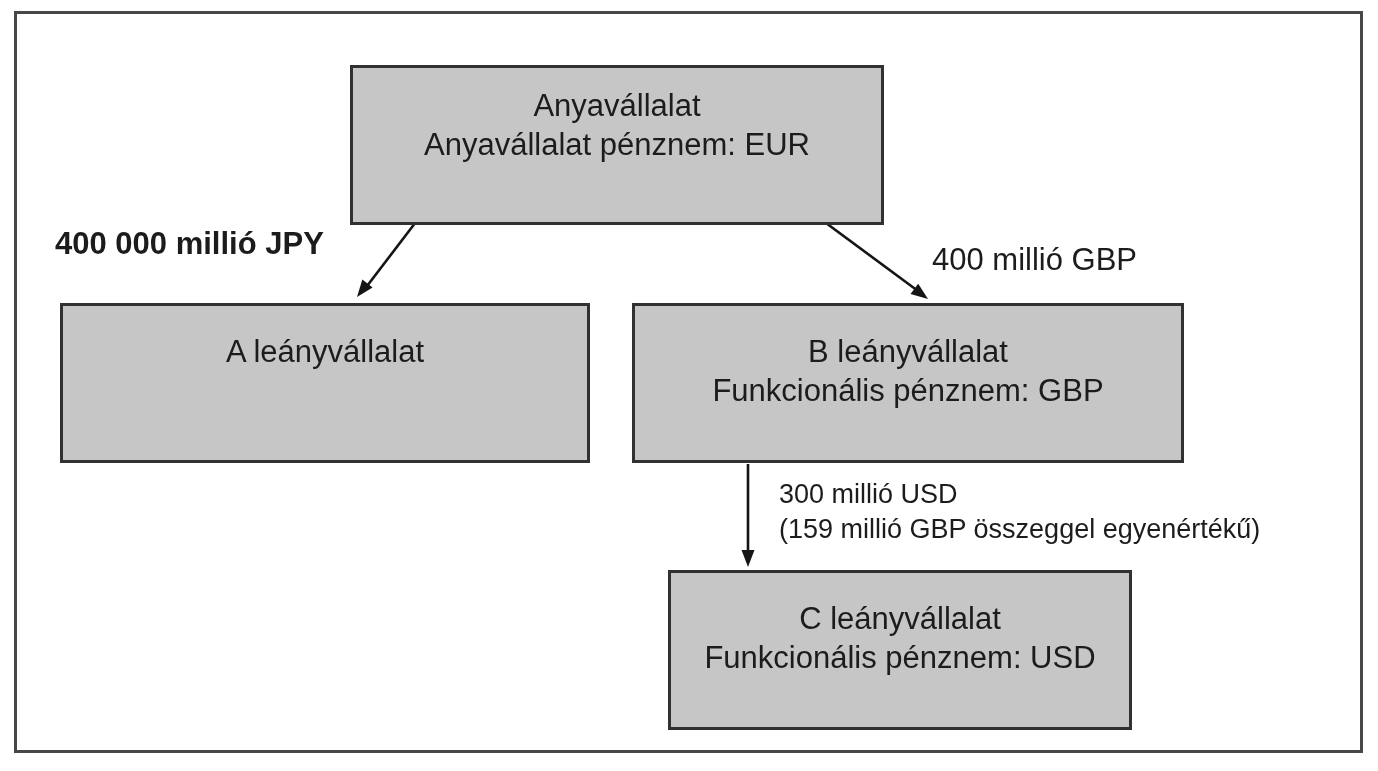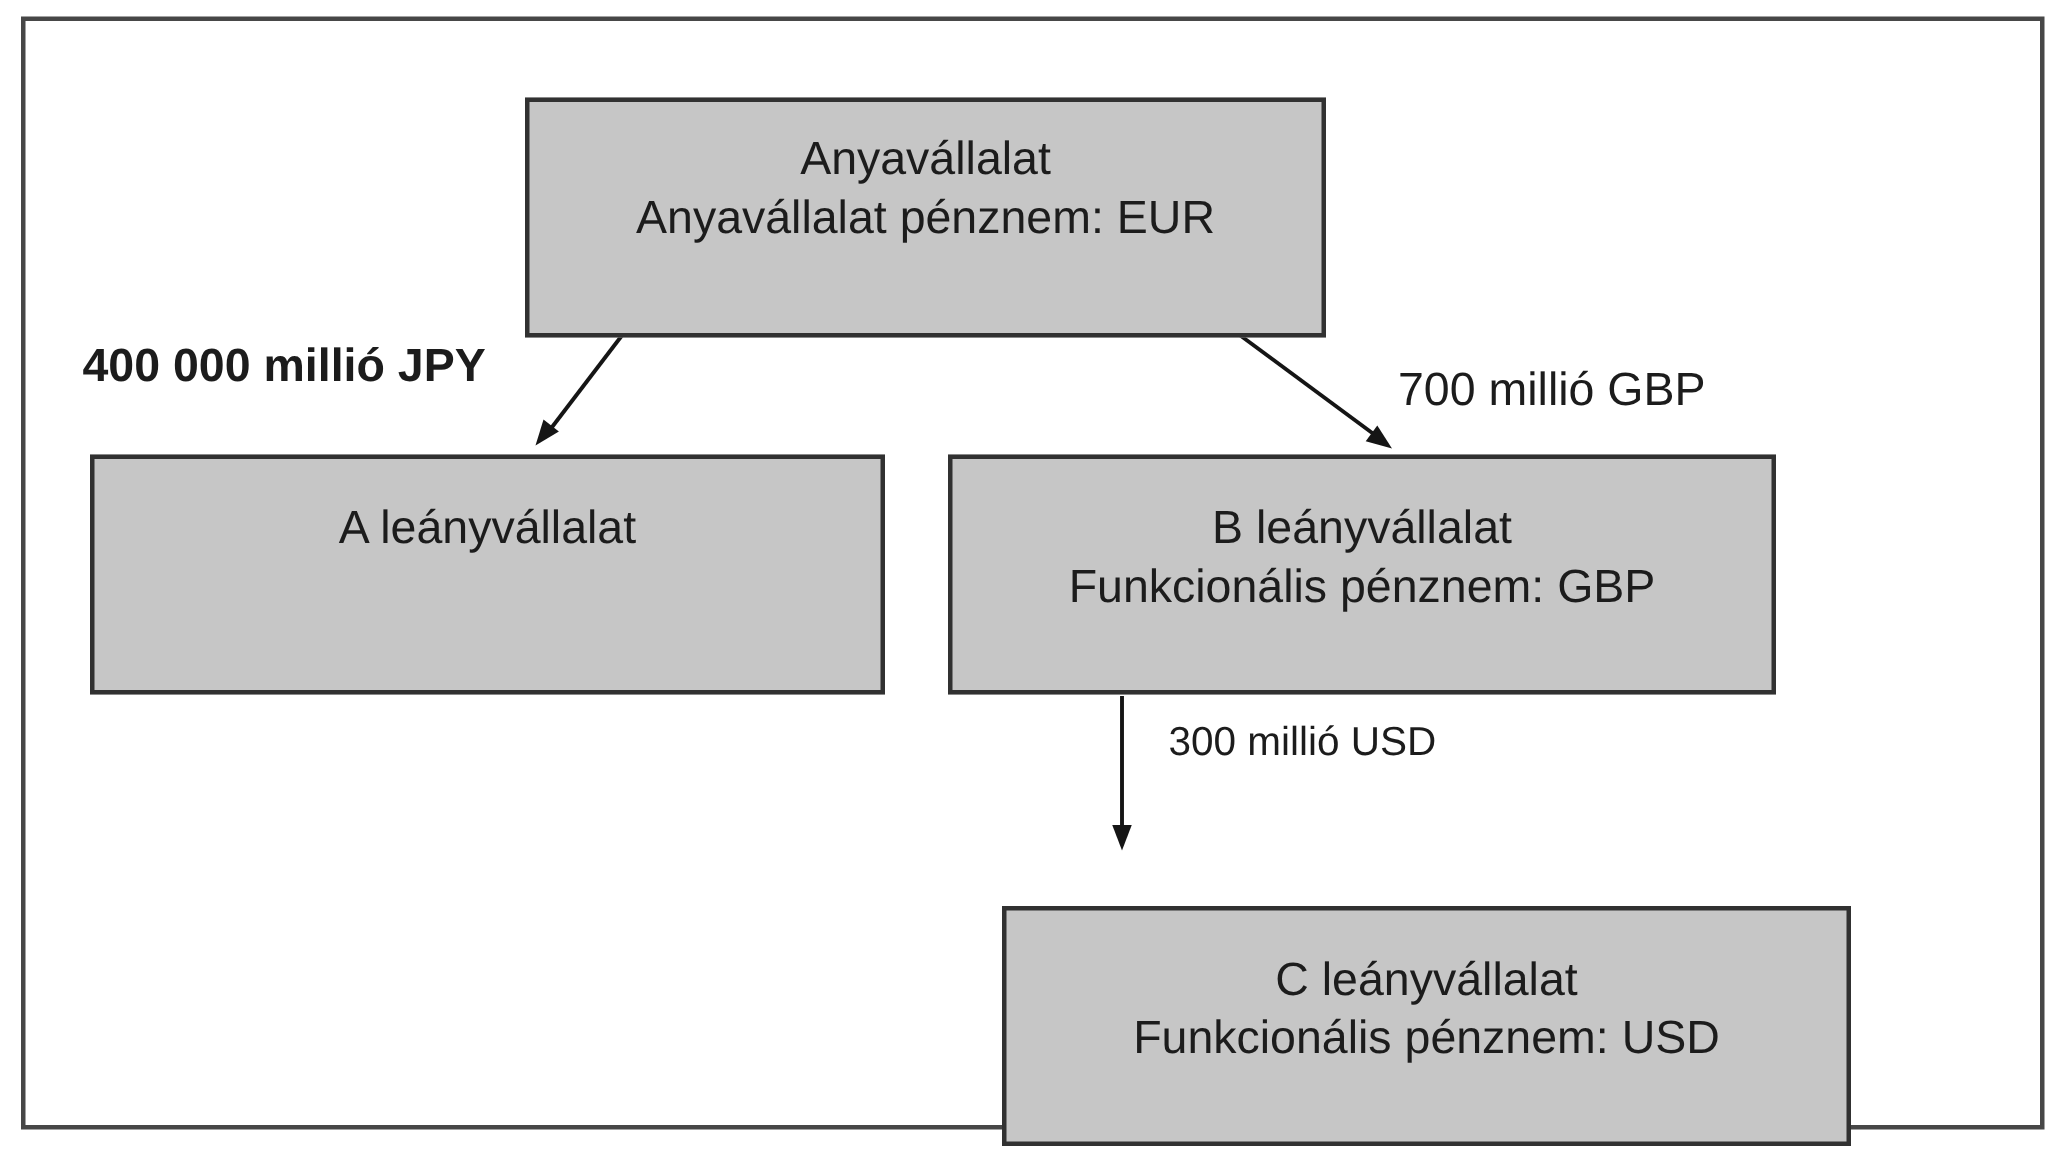--- a/index.html
+++ b/index.html
@@ -95,28 +95,29 @@
     </div>
   </div>
 
   <div class="node" style="left:632px;top:303px;width:552px;height:160px;text-align:center;">
     <div class="node-text pad-sub">
       <div>B leányvállalat</div>
       <div>Funkcionális pénznem: GBP</div>
     </div>
   </div>
 
-  <div class="node" style="left:668px;top:604px;width:566px;height:160px;">
+  <div class="node" style="left:668px;top:570px;width:464px;height:160px;">
     <div class="node-text pad-sub">
       <div>C leányvállalat</div>
       <div>Funkcionális pénznem: USD</div>
     </div>
   </div>
 
   <div class="edge-label" style="left:55px;top:226px;font-weight:bold;">400 000 millió JPY</div>
 
-  <div class="edge-label" style="left:932px;top:242px;">700 millió GBP</div>
+  <div class="edge-label" style="left:932px;top:242px;">400 millió GBP</div>
 
   <div class="edge-label-small" style="left:779px;top:477px;">
     <div>300 millió USD</div>
+    <div>(159 millió GBP összeggel egyenértékű)</div>
   </div>
 
 </div>
 
 </body></html>

